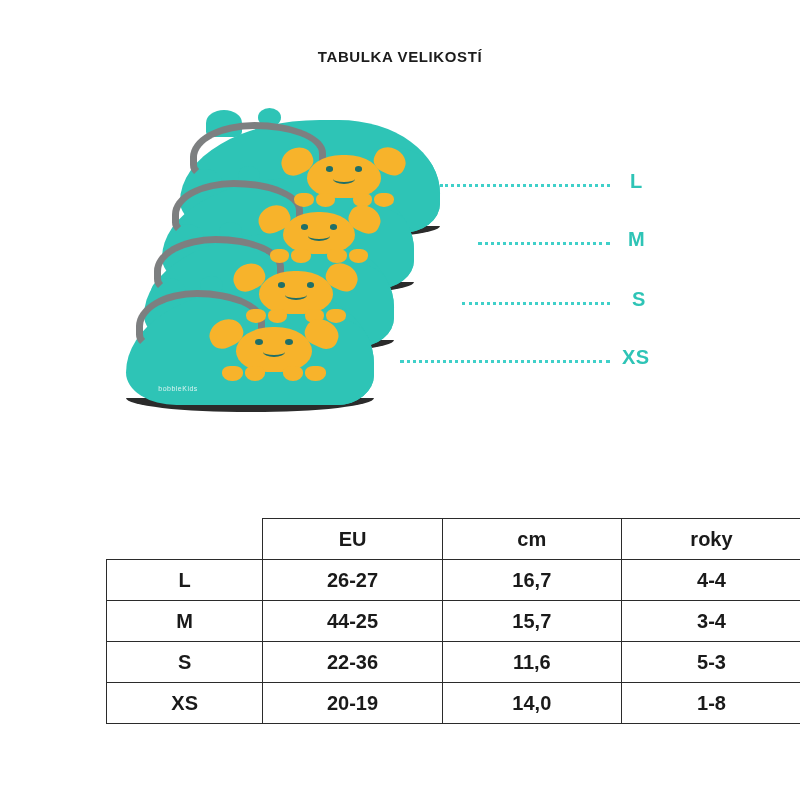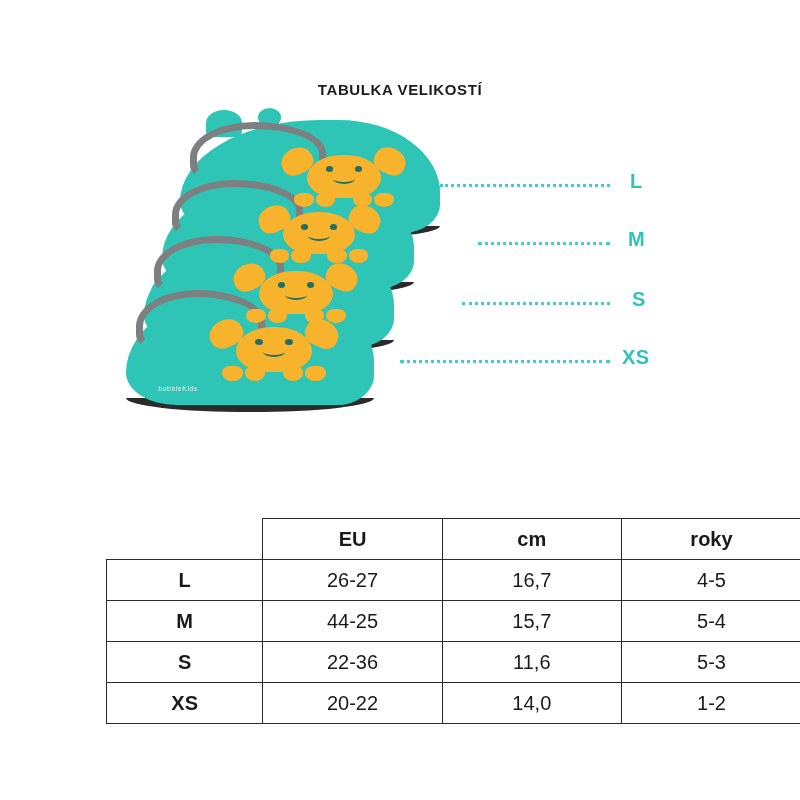--- a/index.html
+++ b/index.html
@@ -19,21 +19,20 @@
   #page-title {
     position: absolute;
     top: 48px;
     left: 0;
     width: 100%;
     text-align: center;
     font-size: 15px;
     font-weight: bold;
     letter-spacing: 0.6px;
     color: #1c1c1c;
-    margin-top: 33px;
   }
 
   
   #illustration {
     position: absolute;
     top: 100px;
     left: 100px;
     width: 600px;
     height: 320px;
   }
@@ -194,21 +193,21 @@
     border-collapse: collapse;
     font-size: 20px;
   }
   #size-table td, #size-table th {
     border: 1px solid #2b2b2b;
     height: 40px;
     text-align: center;
     font-weight: bold;
     padding: 0;
   }
-  #size-table td.val { font-weight: normal; }
+  #size-table td.val { font-weight: bold; }
   #size-table col.c0 { width: 22.5%; }
   #size-table col.c1 { width: 25.8%; }
   #size-table col.c2 { width: 25.8%; }
   #size-table col.c3 { width: 25.9%; }
   .corner-blank { border: none !important; }
 </style>
 </head>
 <body>
 
 <div id="page-title">TABULKA VELIKOSTÍ</div>
@@ -318,34 +317,34 @@
     <tr class="head">
       <td class="corner-blank"></td>
       <td>EU</td>
       <td>cm</td>
       <td>roky</td>
     </tr>
     <tr>
       <td>L</td>
       <td class="val">26-27</td>
       <td class="val">16,7</td>
-      <td class="val">4-5</td>
+      <td class="val">4-4</td>
     </tr>
     <tr>
       <td>M</td>
       <td class="val">44-25</td>
       <td class="val">15,7</td>
-      <td class="val">5-4</td>
+      <td class="val">3-4</td>
     </tr>
     <tr>
       <td>S</td>
       <td class="val">22-36</td>
       <td class="val">11,6</td>
       <td class="val">5-3</td>
     </tr>
     <tr>
       <td>XS</td>
-      <td class="val">20-22</td>
+      <td class="val">20-19</td>
       <td class="val">14,0</td>
-      <td class="val">1-2</td>
+      <td class="val">1-8</td>
     </tr>
   </tbody>
 </table>
 
 </body></html>

